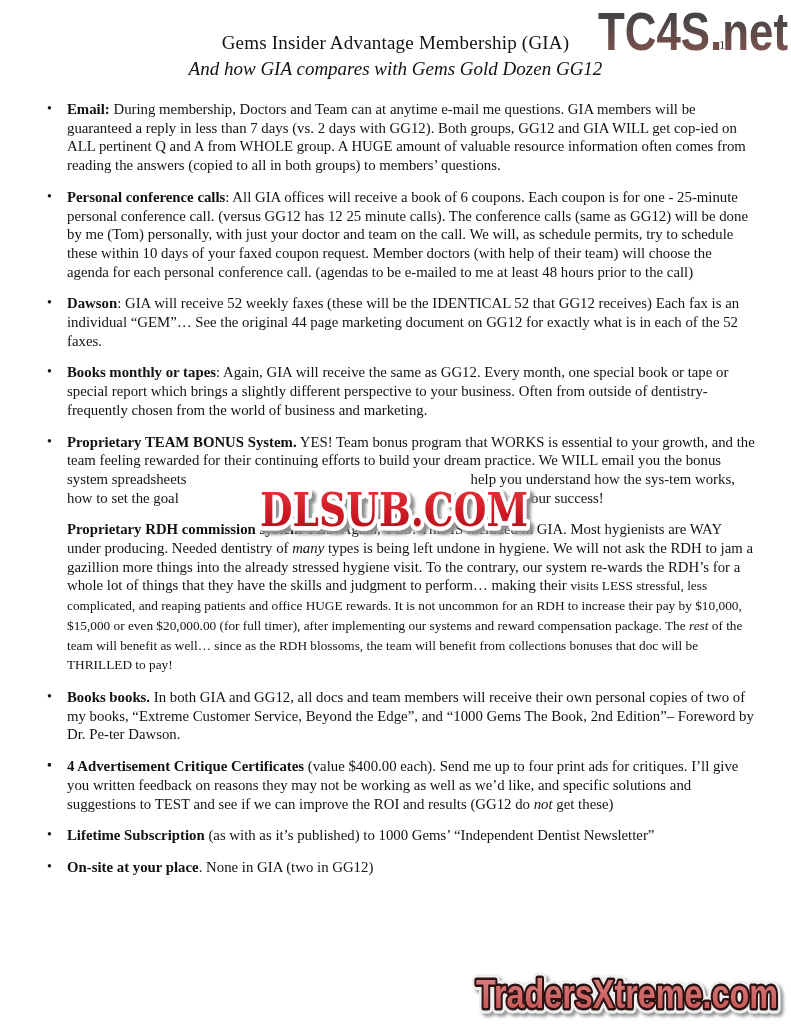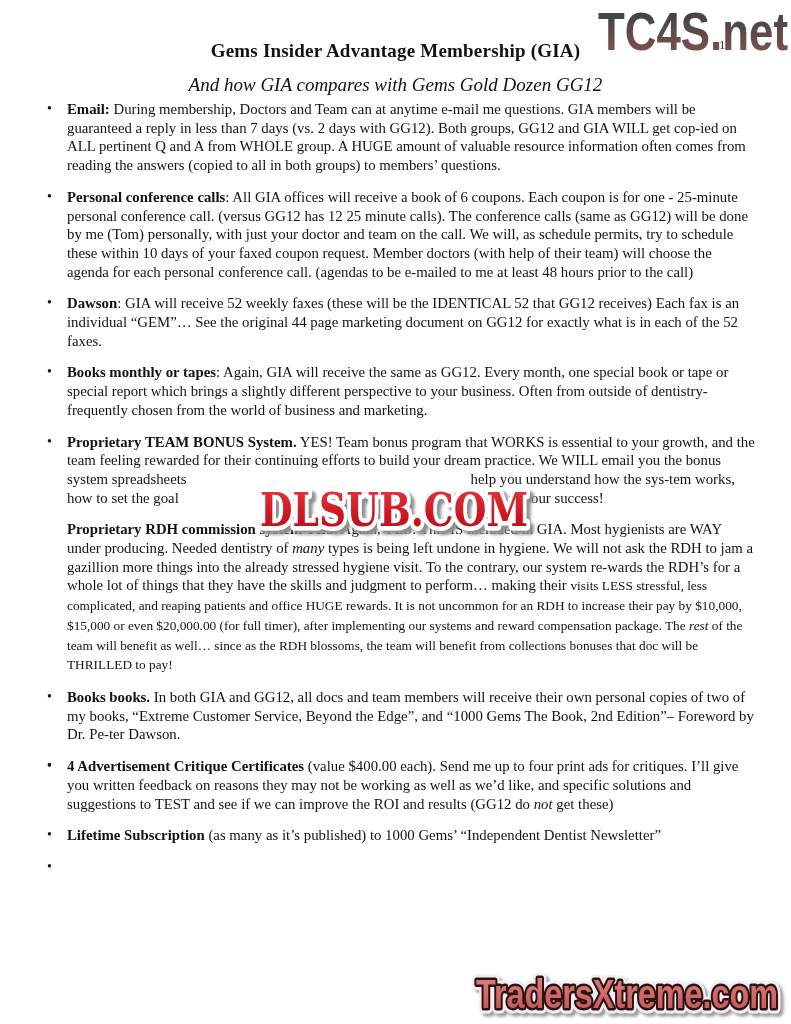--- a/index.html
+++ b/index.html
@@ -2,21 +2,21 @@
 <html><head>
 <meta charset="utf-8">
 <style>
   html,body { margin:0; padding:0; background:#ffffff; }
   .page {
     position:relative; width:791px; height:1024px; margin:0 auto;
     background:#ffffff; overflow:hidden;
     font-family:"Liberation Serif", serif; color:#121212;
   }
   .header { position:absolute; top:28px; left:0; width:100%; text-align:center; }
-  .doc-title { margin:12px; font-size:19px; font-weight:bold; letter-spacing:0.2px; }
+  .doc-title { margin:4px; font-size:19px; font-weight:normal; letter-spacing:0.2px; }
   .doc-subtitle { margin:2px 0 8px 0; font-size:19px; font-weight:normal; font-style:italic; }
   .page-number { position:absolute; left:719px; top:37px; font-size:13px; color:#3a3a3a; }
 
   .doc-body {
     position:absolute; left:45px; top:100px; width:710px;
     font-size:14.8px; line-height:18.7px;
   }
   .item { position:relative; padding-left:22px; margin-bottom:13px; }
   .item .marker { position:absolute; left:2px; top:0; font-size:14px; }
   .b { font-weight:bold;font-family:Liberation Serif, serif; }
@@ -58,22 +58,22 @@
   <div class="doc-body" id="doc-body">
       <div class="item bullet"><span class="marker">•</span><span class="content"><span class="b">Email:</span><span class=""> During membership, Doctors and Team can at anytime e-mail me questions. GIA members will be guaranteed a reply in less than 7 days (vs. 2 days with GG12).  Both groups, GG12 and GIA  WILL get cop-ied on ALL pertinent Q and A from WHOLE group.  A HUGE amount of valuable resource information often comes from reading the answers (copied to all in both groups) to members’ questions.</span></span></div>
       <div class="item bullet"><span class="marker">•</span><span class="content"><span class="b">Personal conference calls</span><span class="">:  All GIA offices will receive a book of 6 coupons.  Each coupon is for one - 25-minute personal conference call.  (versus GG12 has 12  25 minute calls). The conference calls (same as GG12) will be done by me (Tom) personally, with just your doctor and team on the call.  We will, as schedule permits, try to schedule these within 10 days of your faxed coupon request.  Member doctors (with help of their team) will choose the agenda for each personal conference call. (agendas to be e-mailed to me at least 48 hours prior to the call)</span></span></div>
       <div class="item bullet"><span class="marker">•</span><span class="content"><span class="b">Dawson</span><span class="">:  GIA will receive 52 weekly faxes (these will be the IDENTICAL 52 that GG12 receives)  Each fax is an individual “GEM”… See the original 44 page marketing document on GG12 for exactly what is in each of the 52 faxes.</span></span></div>
       <div class="item bullet"><span class="marker">•</span><span class="content"><span class="b">Books monthly or tapes</span><span class="">:  Again, GIA will receive the same as GG12.  Every month, one special book or tape or special report which brings a slightly different perspective to your business.  Often from outside of dentistry-  frequently chosen from the world of business and marketing.</span></span></div>
       <div class="item bullet"><span class="marker">•</span><span class="content"><span class="b">Proprietary TEAM BONUS System.</span><span class="">  YES!  Team bonus program that WORKS is essential to your growth, and the team feeling rewarded for their continuing efforts to build your dream practice.  We WILL email you the bonus system spreadsheets</span><span class="gap" style="width: 284px;"></span><span class="">help you understand how the sys-tem works, how to set the goal</span><span class="gap" style="width: 284px;"></span><span class="">portant to your success!</span></span></div>
       <div class="item para"><span class="content"><span class="b">Proprietary RDH commission system YES</span><span class="">.  Again, YES! This IS included in GIA.  Most hygienists are WAY under producing.  Needed dentistry of </span><span class="i">many</span><span class=""> types is being left undone in hygiene.  We will not ask the RDH to jam a gazillion more things into the already stressed hygiene visit.  To the contrary, our system re-wards the RDH’s for a whole lot of things that they have the skills and judgment to perform… making their </span><span class="sm">visits LESS stressful, less complicated, and reaping patients and office HUGE rewards.  It is not uncommon for an RDH to increase their pay by $10,000, $15,000 or even $20,000.00 (for full timer), after implementing our systems and reward compensation package. The </span><span class="i sm">rest</span><span class="sm"> of the team will benefit as well… since as the RDH blossoms, the team will benefit from collections bonuses that doc will be THRILLED to pay!</span></span></div>
       <div class="item bullet"><span class="marker">•</span><span class="content"><span class="b">Books books.</span><span class=""> In both GIA and GG12, all docs and team members will receive their own personal copies of two of my books, “Extreme Customer Service, Beyond the Edge”, and “1000 Gems The Book, 2nd Edition”– Foreword by Dr. Pe-ter Dawson.</span></span></div>
       <div class="item bullet"><span class="marker">•</span></div>
       <div class="item bullet"><span class="marker">•</span><span class="content"><span class="b">4 Advertisement Critique Certificates</span><span class=""> (value $400.00 each).  Send me up to four print ads for critiques.  I’ll give you written feedback on reasons they may not be working as well as we’d like, and specific solutions and suggestions to TEST and see if we can improve the ROI and results (GG12 do </span><span class="i">not</span><span class=""> get these)</span></span></div>
-      <div class="item bullet"><span class="marker">•</span><span class="content"><span class="b">Lifetime Subscription</span><span class="">  (as many as it’s published) to 1000 Gems’ “Independent Dentist Newsletter”</span></span></div>
-      <div class="item bullet"><span class="marker">•</span></div>
+      <div class="item bullet"><span class="marker">•</span><span class="content"><span class="b">Lifetime Subscription</span><span class="">  (as with as it’s published) to 1000 Gems’ “Independent Dentist Newsletter”</span></span></div>
+      <div class="item bullet"><span class="marker">•</span><span class="content"><span class="b">On-site at your place</span><span class="">.  None in GIA (two in GG12)</span></span></div>
     </div>
 
   <svg class="wm wm-dlsub" width="310" height="74">
     <defs>
       <linearGradient id="dlsub-grad" x1="0" y1="0" x2="0" y2="1">
         <stop offset="0" stop-color="#e63a40"></stop>
         <stop offset="0.55" stop-color="#cf1a24"></stop>
         <stop offset="1" stop-color="#a8101a"></stop>
       </linearGradient>
       <filter id="dlsub-shadow" x="-20%" y="-20%" width="140%" height="140%">

